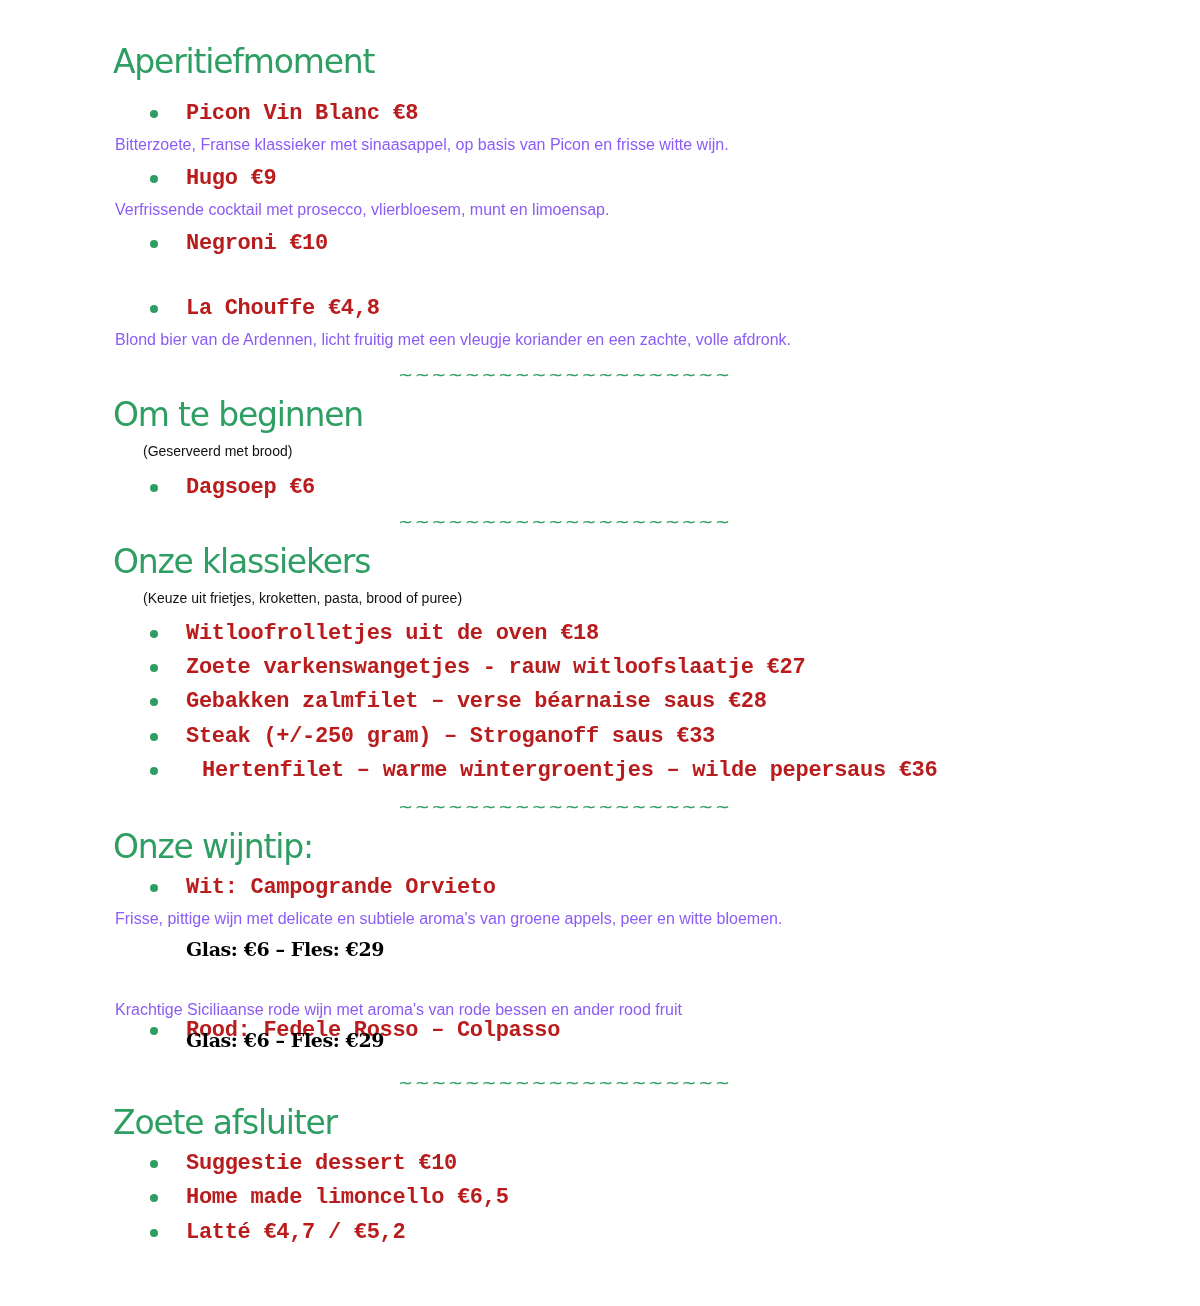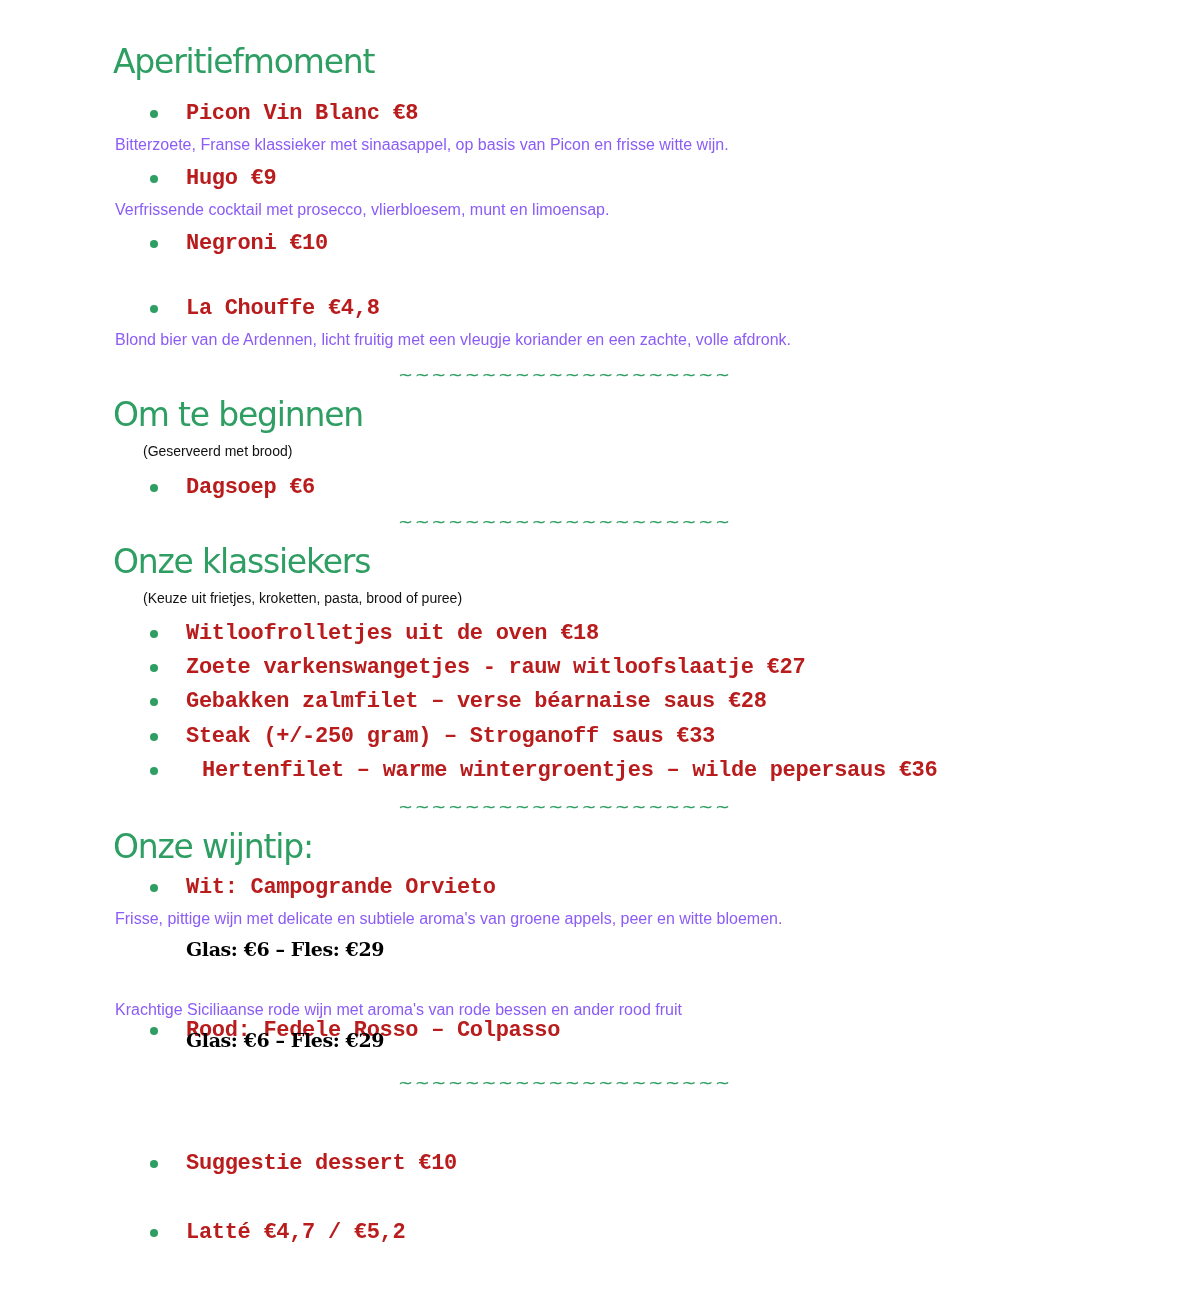--- a/index.html
+++ b/index.html
@@ -177,23 +177,28 @@
 
   <div class="item" style="top:1020px;">
     <span class="bullet"></span>
     <span class="item-label">Rood: Fedele Rosso – Colpasso</span>
   </div>
   <div class="desc" style="top:1002px;">Krachtige Siciliaanse rode wijn met aroma's van rode bessen en ander rood fruit</div>
   <div class="price-line" style="top:1031px;">Glas: €6 – Fles: €29</div>
 
   <div class="divider" style="top:1074px;">~~~~~~~~~~~~~~~~~~~~</div>
 
+  <h2 class="section-title" style="top:1106px;">Zoete afsluiter</h2>
 
   <div class="item" style="top:1153px;">
     <span class="bullet"></span>
     <span class="item-label">Suggestie dessert €10</span>
   </div>
+  <div class="item" style="top:1187px;">
+    <span class="bullet"></span>
+    <span class="item-label">Home made limoncello €6,5</span>
+  </div>
   <div class="item" style="top:1222px;">
     <span class="bullet"></span>
     <span class="item-label">Latté €4,7 / €5,2</span>
   </div>
 
 </div>
 
 </body></html>

